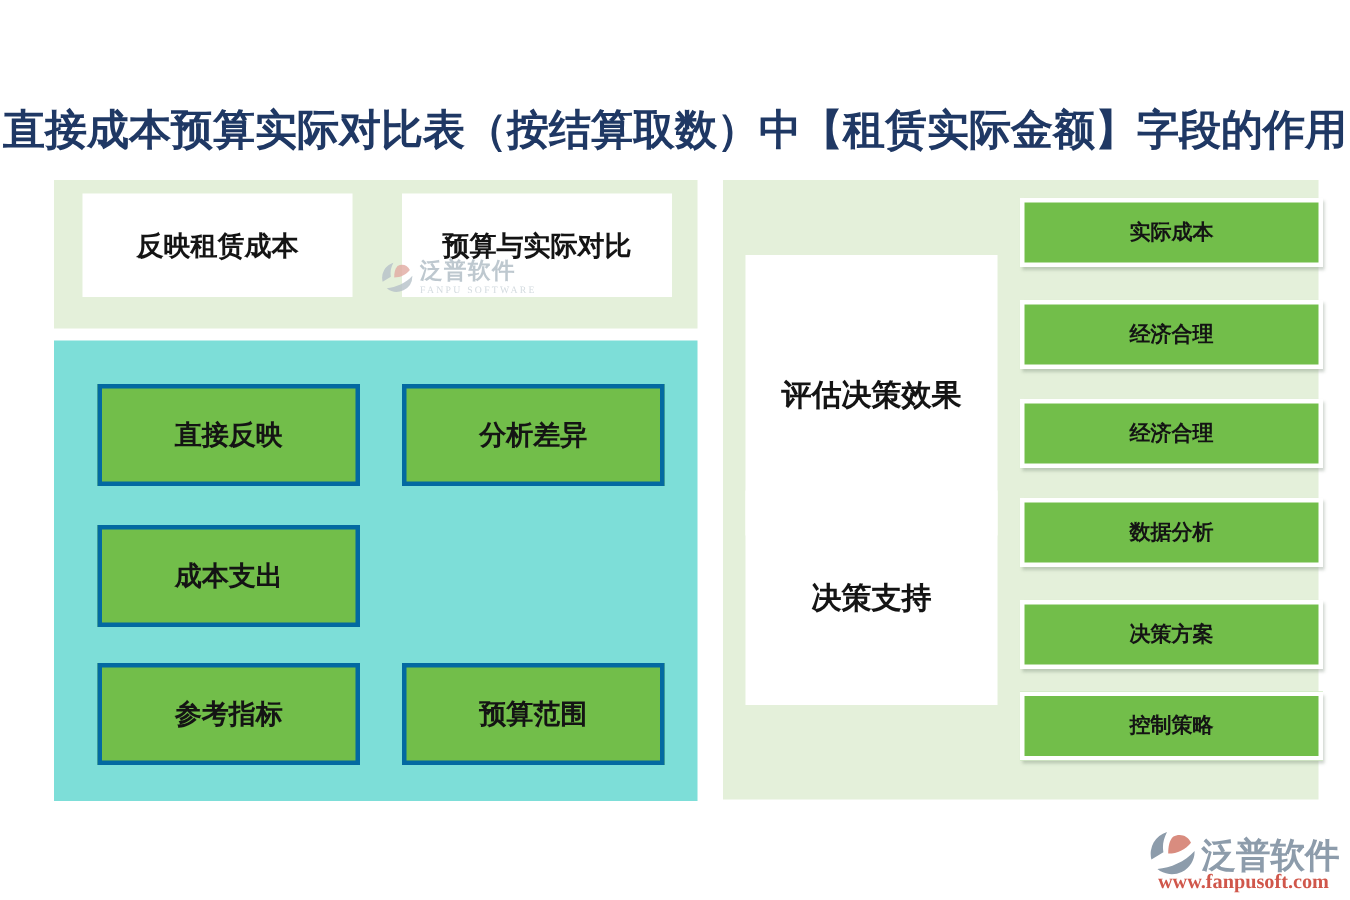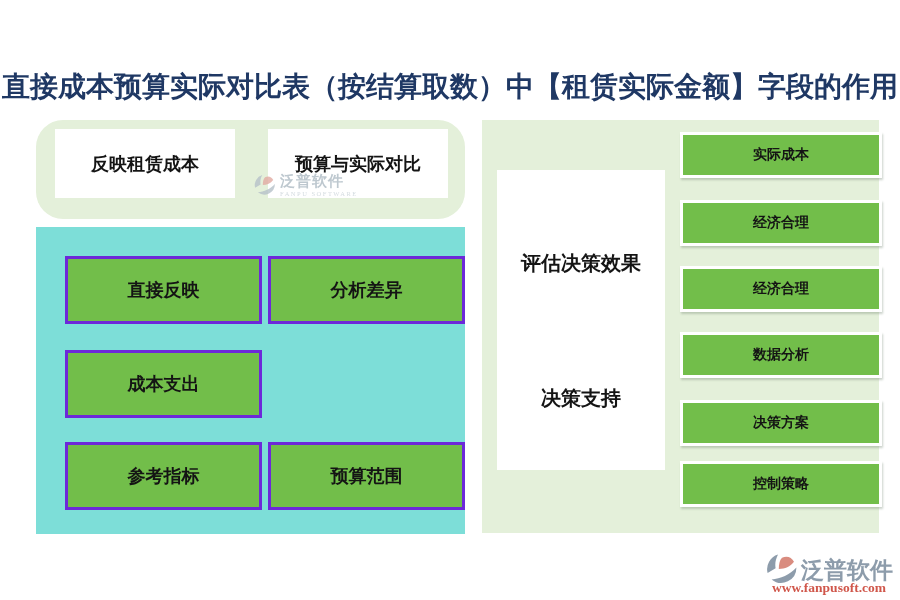--- a/index.html
+++ b/index.html
@@ -19,21 +19,20 @@
   }
   .page-title{
     position:absolute;top:68px;left:0;width:900px;text-align:center;
     font-size:28px;font-weight:bold;color:var(--title-navy,#1F3864);
     letter-spacing:0px;white-space:nowrap;
   }
   
   .left-top-panel{
     position:absolute;left:36px;top:120px;width:429px;height:99px;
     background:var(--panel-green,#E4F0DA);
-    border-radius:27px;
   }
   .label-card{
     position:absolute;background:#ffffff;display:flex;align-items:center;justify-content:center;
     font-size:18px;font-weight:bold;color:var(--text-black,#141414);
   }
   .card-l1{left:19px;top:9px;width:180px;height:69px;}
   .card-l2{left:232px;top:9px;width:180px;height:69px;}
   
   .watermark{
     position:absolute;left:218px;top:54px;display:flex;align-items:flex-start;gap:4px;
@@ -41,22 +40,22 @@
   }
   .watermark .wm-text{display:flex;flex-direction:column;line-height:1;}
   .wm-brand{font-size:15px;color:#AEBBC4;font-weight:bold;letter-spacing:1px;}
   .wm-sub{font-size:6.5px;color:#C9D2D8;letter-spacing:1.5px;margin-top:2px;}
   
   .teal-panel{
     position:absolute;left:36px;top:227px;width:429px;height:307px;
     background:var(--panel-teal,#7DDED8);
   }
   .fn-button{
-    position:absolute;width:197px;height:68px;box-sizing:border-box;
-    background:var(--button-green,#72BE4A);border:3px solid #6d28d9;
+    position:absolute;width:175px;height:68px;box-sizing:border-box;
+    background:var(--button-green,#72BE4A);border:3px solid #0369a1;
     display:flex;align-items:center;justify-content:center;
     font-size:18px;font-weight:bold;color:var(--text-black,#141414);
   }
   .c1{left:29px;}  .c2{left:232px;}
   .r1{top:29px;}   .r2{top:123px;}  .r3{top:215px;}
   
   .right-panel{
     position:absolute;left:482px;top:120px;width:397px;height:413px;
     background:var(--panel-green,#E4F0DA);
   }

